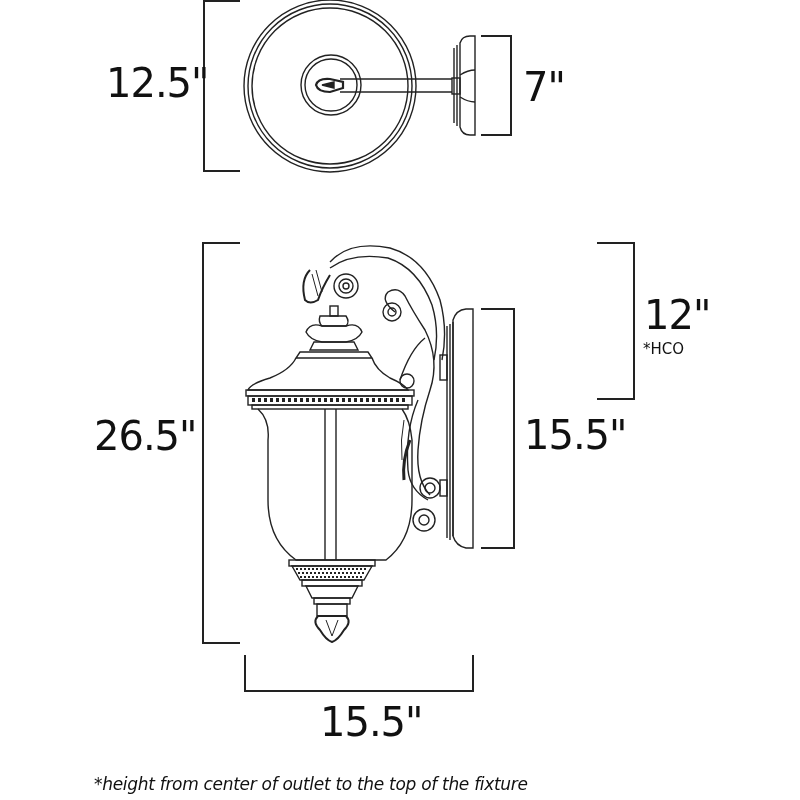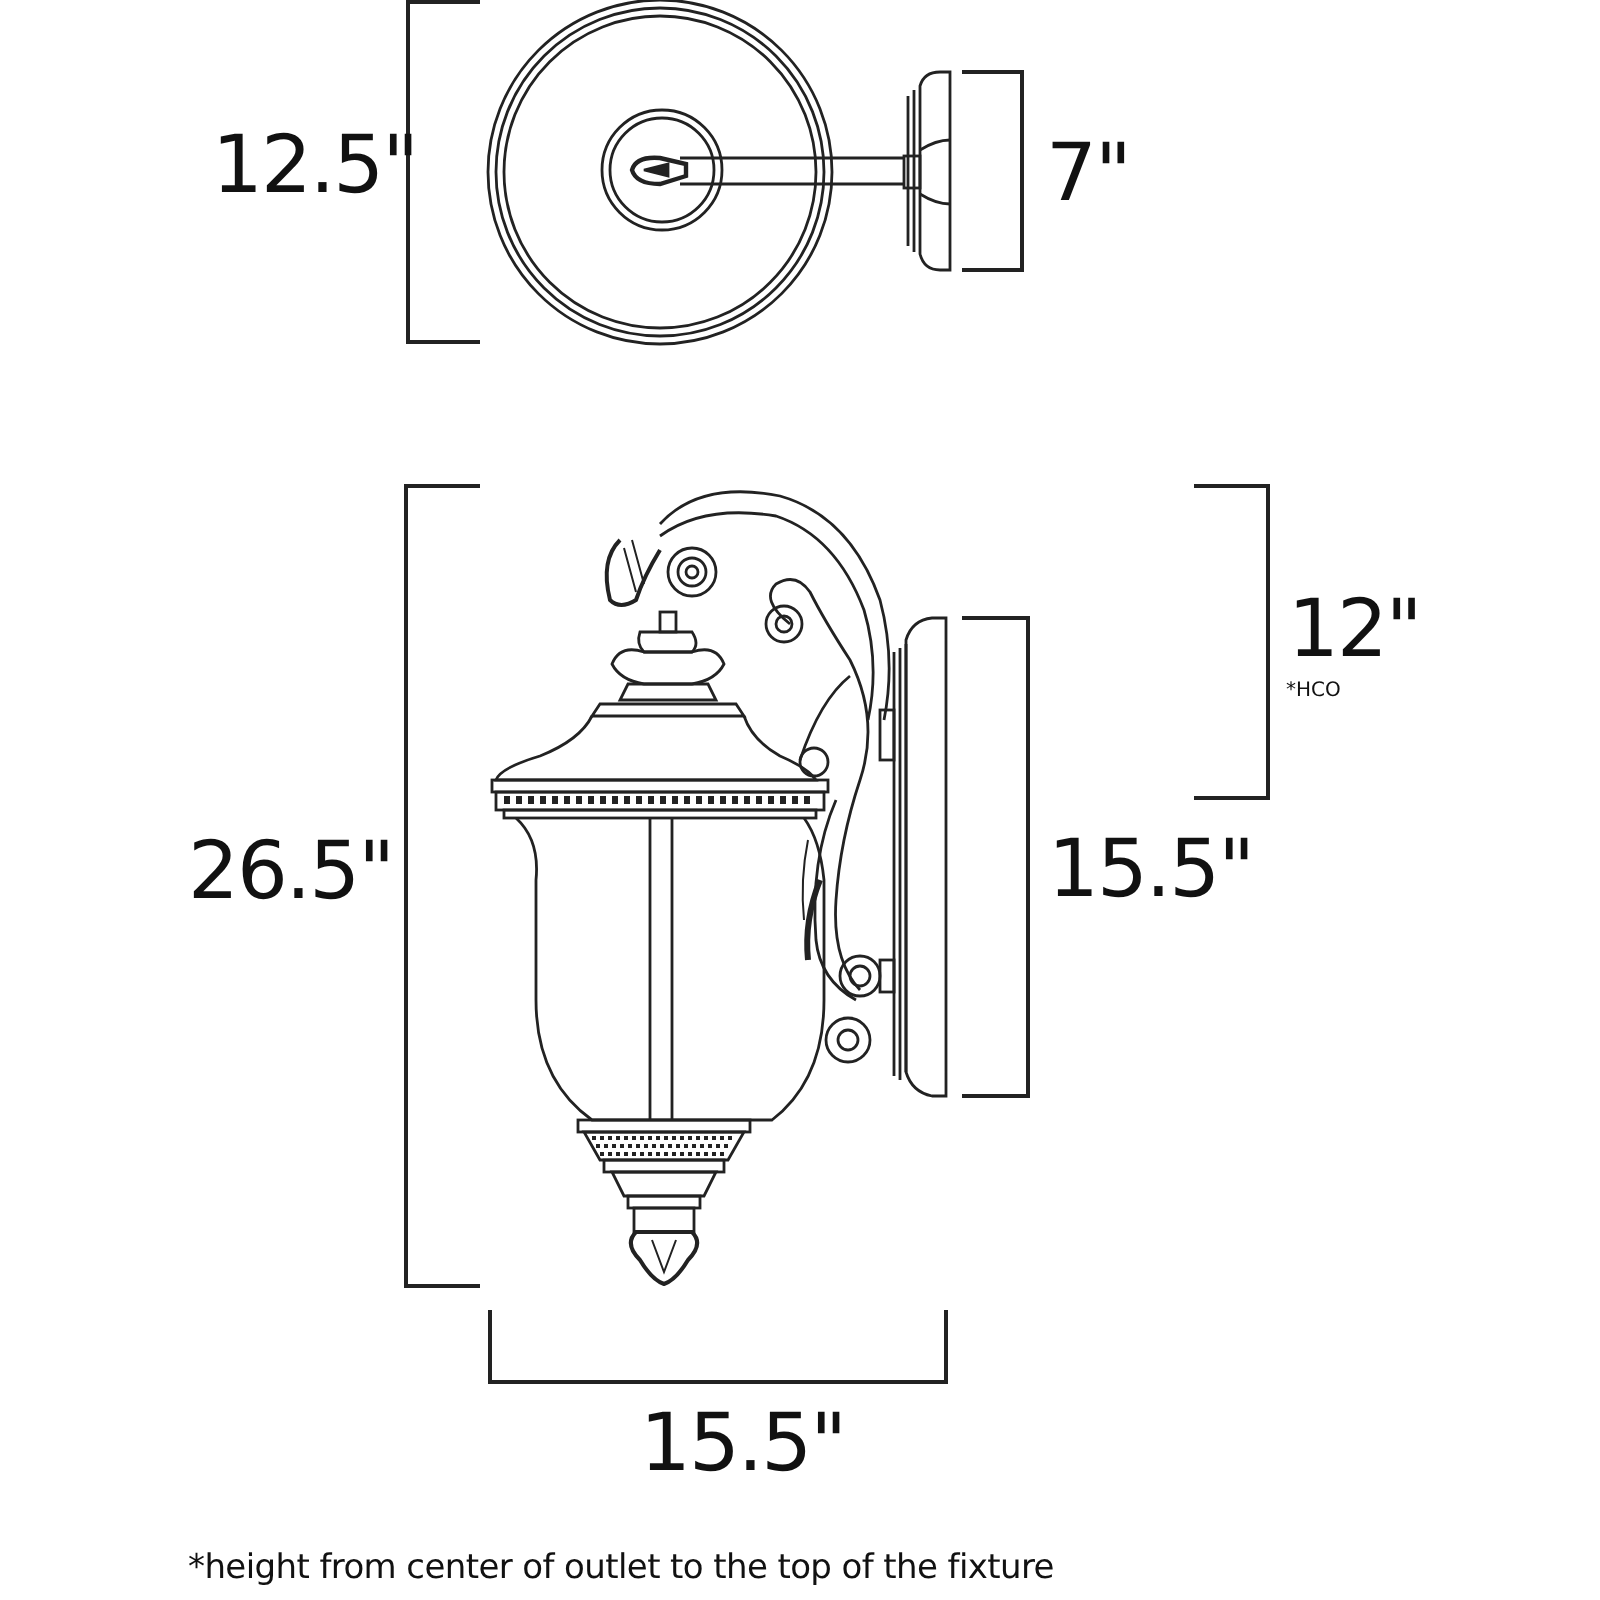--- a/index.html
+++ b/index.html
@@ -1,21 +1,21 @@
 <!DOCTYPE html>
 <html><head>
   <meta charset="utf-8">
   <style>
     html, body { margin: 0; padding: 0; background: #ffffff; }
     body { width: 800px; height: 800px; position: relative; overflow: hidden; font-family: "Liberation Sans", "DejaVu Sans", sans-serif; }
     svg.drawing { position: absolute; left: 0; top: 0; width: 800px; height: 800px; }
     .dim-label { position: absolute; color: #111; font-family: "DejaVu Sans", "Liberation Sans", sans-serif; white-space: nowrap; }
     .dim-big { font-size: 40px; letter-spacing: -1px; }
-    .dim-sub { font-size: 10px; }
-    .footnote { position: absolute; left: 94px; top: 774px; font-size: 17px; color: #111; font-family: "DejaVu Sans", "Liberation Sans", sans-serif; letter-spacing: -0.3px; }
+    .dim-sub { font-size: 15px; }
+    .footnote { position: absolute; left: 94px; top: 774px; font-size: 17px; color: #111; font-family: "DejaVu Sans", "Liberation Sans", sans-serif; letter-spacing: -0.3px; font-style: italic; }
   </style>
 </head>
 <body>
 
 <svg class="drawing" viewBox="0 0 800 800" xmlns="http://www.w3.org/2000/svg">
   <g fill="none" stroke="#222" stroke-width="1.4">
 
     <g stroke-width="2">
       <polyline points="240,1 204,1 204,171 240,171"></polyline>
     </g>

